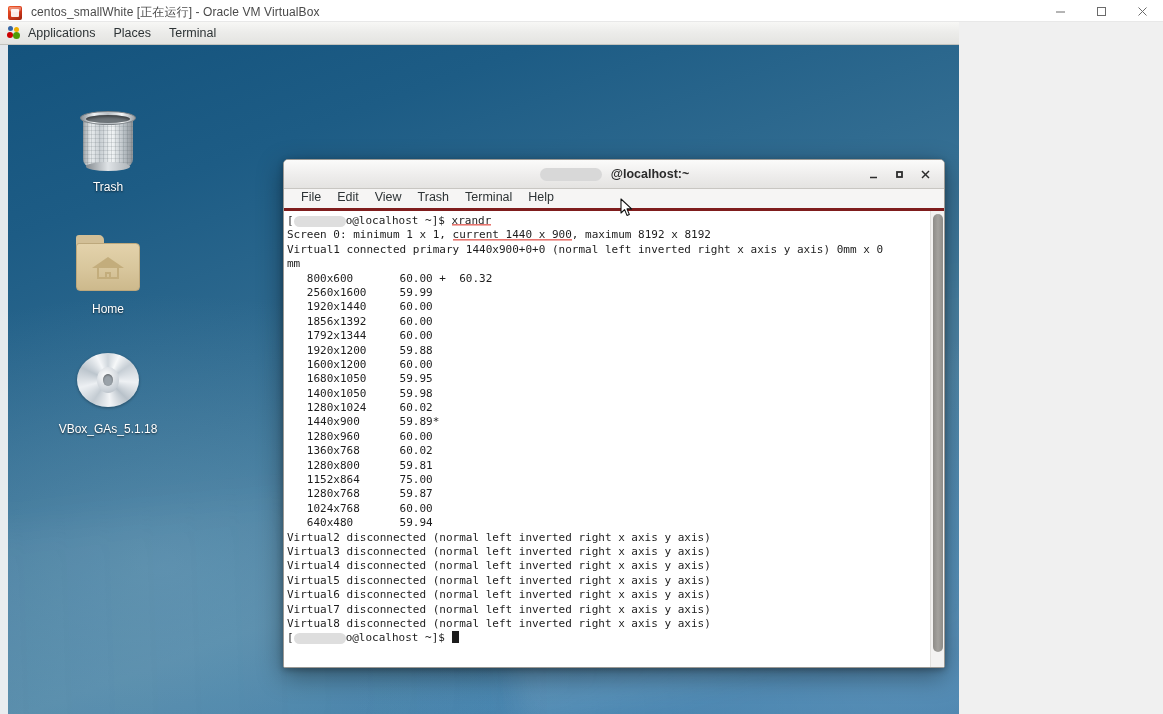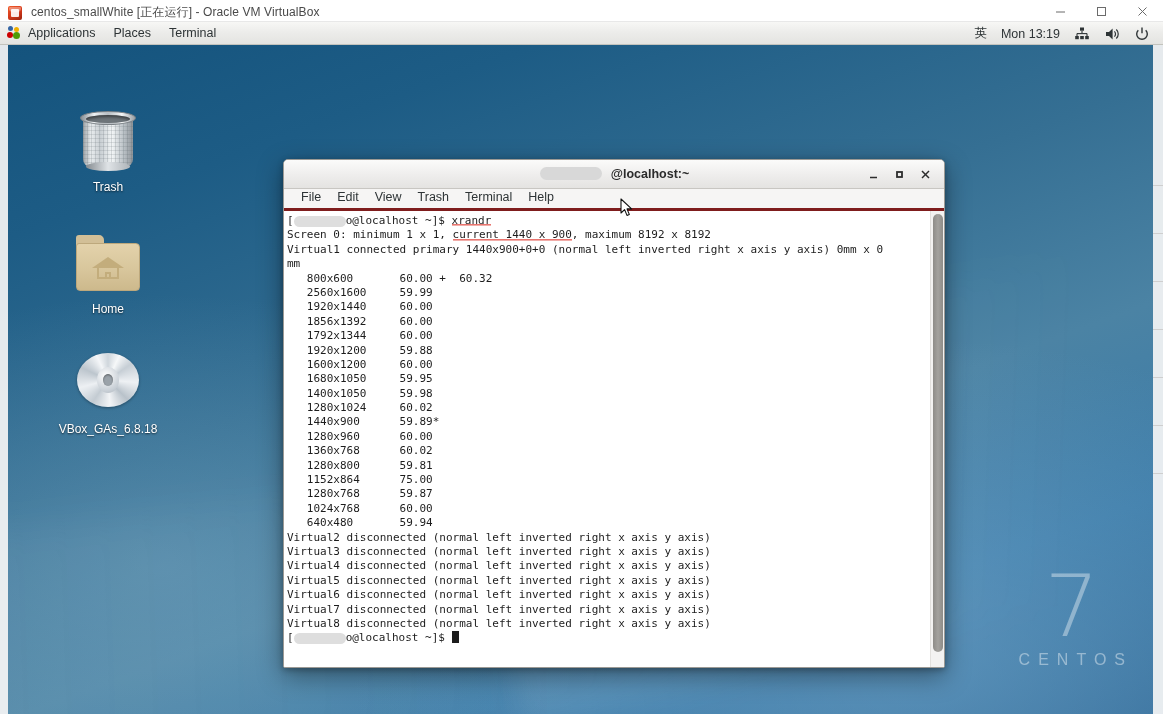--- a/index.html
+++ b/index.html
@@ -48,21 +48,21 @@
   .win-btn {
     width: 41px; height: 22px;
     display: flex; align-items: center; justify-content: center;
     color: #7a7a7a;
   }
   .win-btn svg { display: block; }
 
   
   #guest {
     position: absolute; left: 0; top: 22px;
-    width: 1163px; height: 692px;
+    width: 959px; height: 692px;
     overflow: hidden;
   }
 
   
   #gnome-panel {
     position: absolute; left: 0; top: 0;
     width: 1163px; height: 23px;
     background: linear-gradient(to bottom,#f7f7f5 0%, #ececea 48%, #e4e4e1 100%);
     border-bottom: 1px solid #c3c3bd;
     display: flex; align-items: center;
@@ -232,21 +232,21 @@
     overflow: hidden;
   }
   #term-titlebar {
     position: relative; height: 29px;
     background: linear-gradient(to bottom,#fbfbfa 0%,#eeedec 55%,#e4e3e1 100%);
     border-bottom: 1px solid #c8c6c2;
     display: flex; align-items: center; justify-content: center;
   }
   #term-title {
     font-size: 12.5px; color: #2b2b2b; font-weight: 700;
-    display: flex; gap: 8px;
+    display: flex; align-items: center; gap: 8px;
   }
   .redacted {
     display: inline-block; width: 62px; height: 13px;
     background: #d8d8d8; border-radius: 7px; margin: 0 1px;
     vertical-align: middle;
   }
   .term-ctrls { position:absolute; right: 6px; top: 0; height: 29px; display:flex; align-items:center; }
   .term-ctrl {
     width: 26px; height: 29px; display:flex; align-items:center; justify-content:center;
     color:#2d2d2d;
@@ -443,21 +443,21 @@
       </div>
 
       <div class="dicon" style="left:56px; top:292px;">
         <div class="glyph">
           <div class="disc">
               <div class="outer"></div>
               <div class="mid"></div>
               <div class="hole"></div>
             </div>
         </div>
-        <span class="lbl">VBox_GAs_6.8.18</span>
+        <span class="lbl">VBox_GAs_5.1.18</span>
       </div>
 
       <div id="terminal-window">
 
         <div id="term-titlebar">
           <div id="term-title">
             <span class="redacted"></span>
               <span>@localhost:~</span>
           </div>
           <div class="term-ctrls">

